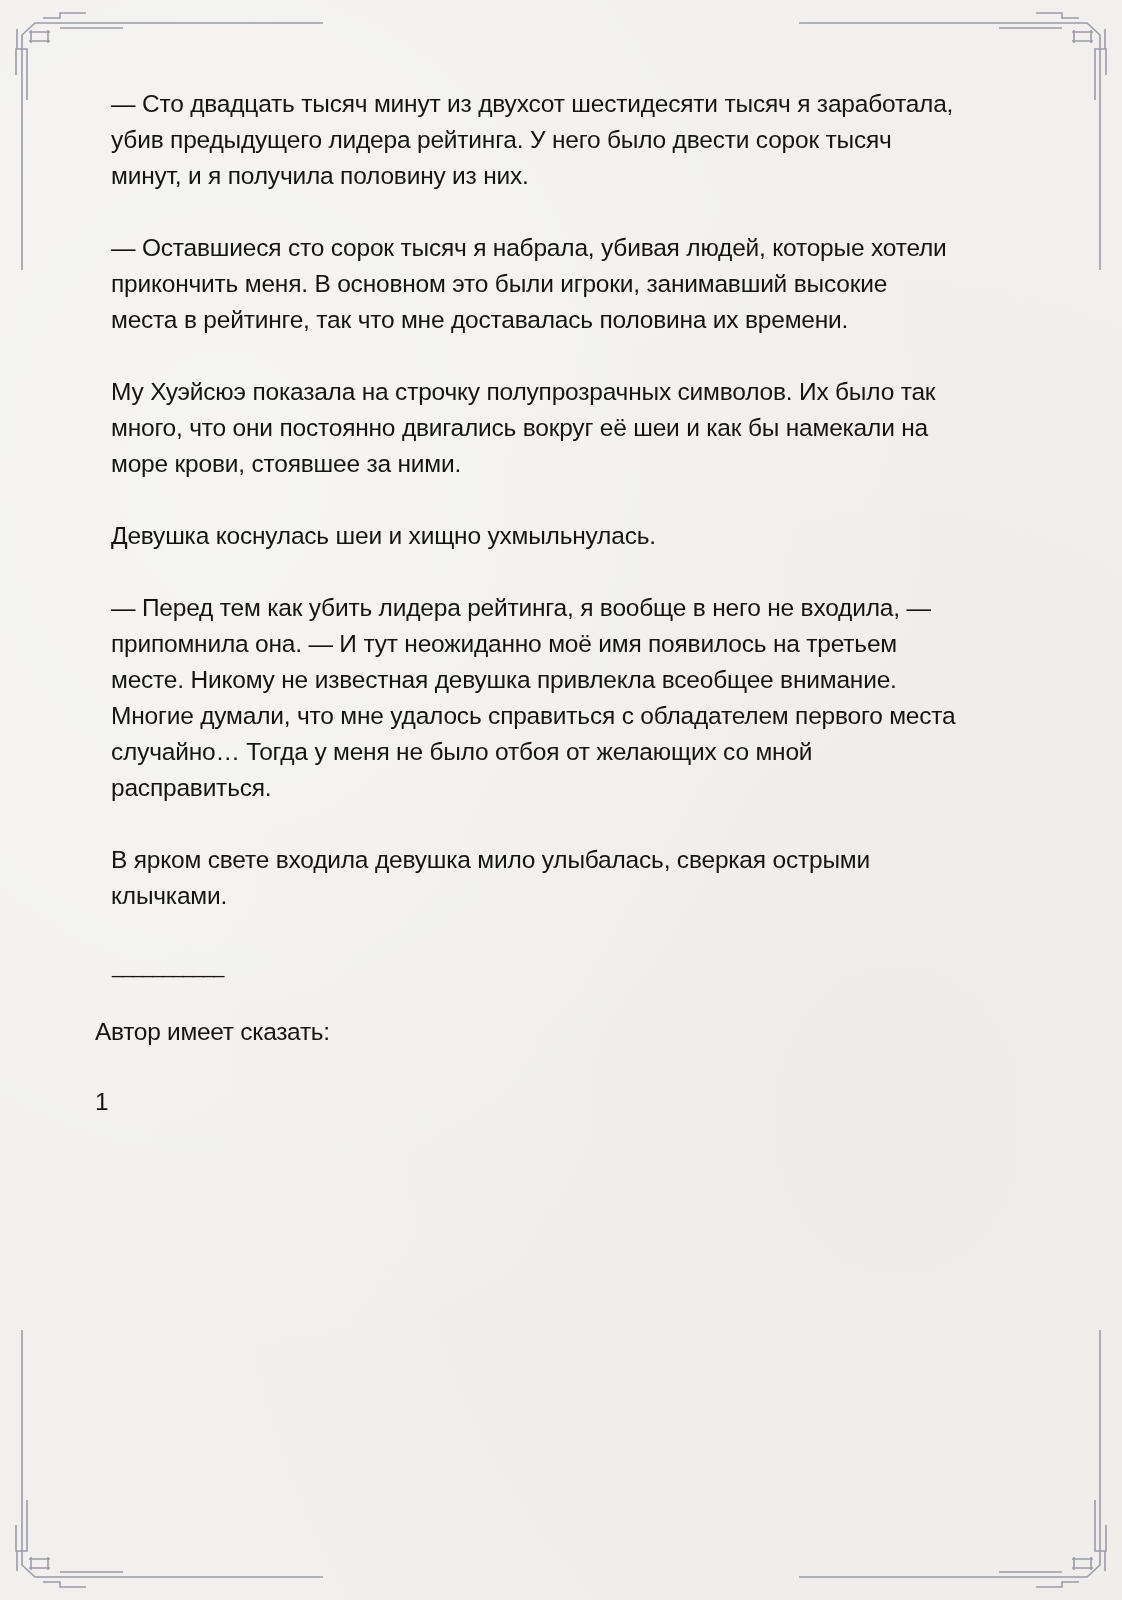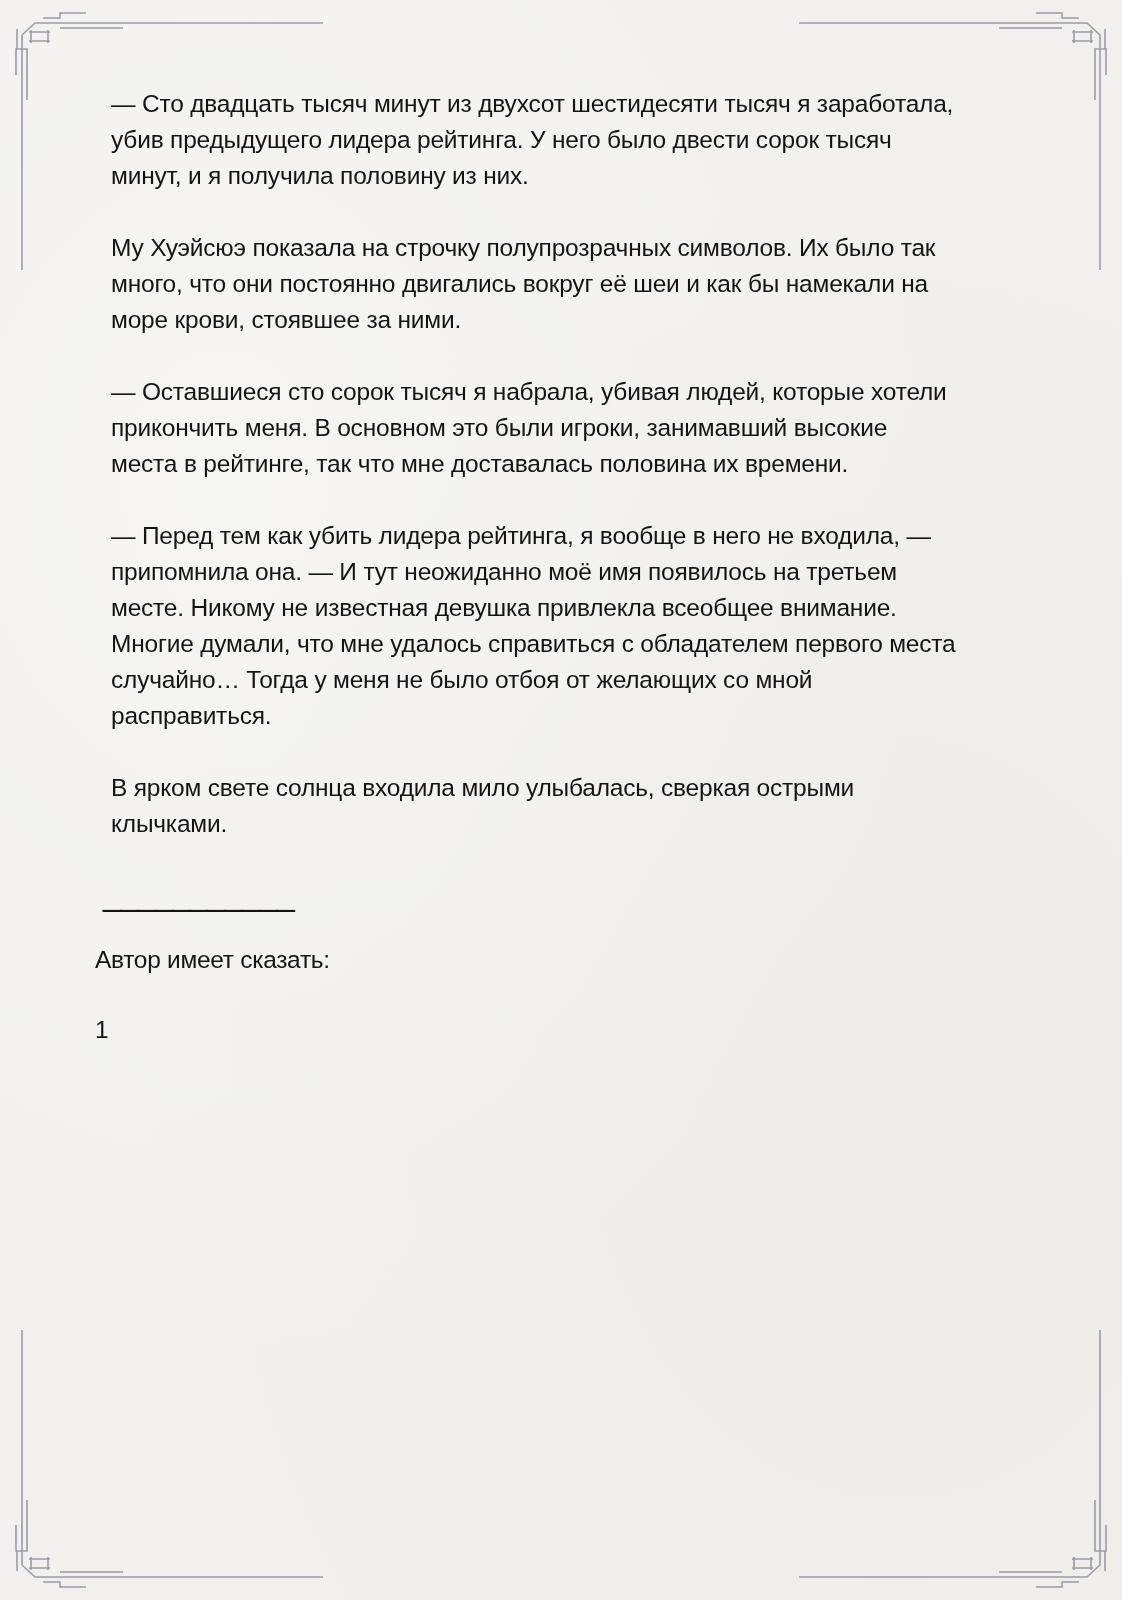--- a/index.html
+++ b/index.html
@@ -31,22 +31,22 @@
       width: 940px;
     }
     .para {
       margin: 0 0 36px 16px;
       font-size: 24.5px;
       line-height: 36px;
       letter-spacing: -0.2px;
       white-space: pre-line;
     }
     .separator {
-      margin: 34px 0 30px 8px;
-      font-size: 33px;
+      margin: 34px 0 30px 17px;
+      font-size: 20px;
       line-height: 36px;
       letter-spacing: -1px;
     }
     .author-heading {
       font-size: 24.5px;
       font-weight: normal;
       line-height: 36px;
       margin: 0 0 34px 0;
       letter-spacing: -0.3px;
     }
@@ -97,30 +97,31 @@
       <path d="M1105 1551 V1571"></path>
       <path d="M1091 1557 V1570 M1074 1557 V1570 M1093 1559 H1072 M1093 1568 H1072"></path>
     </g>
   </g>
 </svg>
 
 <main class="content">
   <p class="para">— Сто двадцать тысяч минут из двухсот шестидесяти тысяч я заработала,
 убив предыдущего лидера рейтинга. У него было двести сорок тысяч
 минут, и я получила половину из них.</p>
+  <p class="para">— Оставшиеся сто сорок тысяч я набрала, убивая людей, которые хотели
+прикончить меня. В основном это были игроки, занимавший высокие
+места в рейтинге, так что мне доставалась половина их времени.</p>
   <p class="para">Му Хуэйсюэ показала на строчку полупрозрачных символов. Их было так
 много, что они постоянно двигались вокруг её шеи и как бы намекали на
 море крови, стоявшее за ними.</p>
-  <p class="para">— Оставшиеся сто сорок тысяч я набрала, убивая людей, которые хотели
-прикончить меня. В основном это были игроки, занимавший высокие
-места в рейтинге, так что мне доставалась половина их времени.</p>
+  <p class="para">Девушка коснулась шеи и хищно ухмыльнулась.</p>
   <p class="para">— Перед тем как убить лидера рейтинга, я вообще в него не входила, —
 припомнила она. — И тут неожиданно моё имя появилось на третьем
 месте. Никому не известная девушка привлекла всеобщее внимание.
 Многие думали, что мне удалось справиться с обладателем первого места
 случайно… Тогда у меня не было отбоя от желающих со мной
 расправиться.</p>
-  <p class="para" style="margin-bottom:0">В ярком свете солнца входила мило улыбалась, сверкая острыми
+  <p class="para" style="margin-bottom:0">В ярком свете входила девушка мило улыбалась, сверкая острыми
 клычками.</p>
   <div class="separator">___________</div>
   <div class="author-heading">Автор имеет сказать:</div>
   <div class="footnote">1</div>
 </main>
 
 </body></html>

